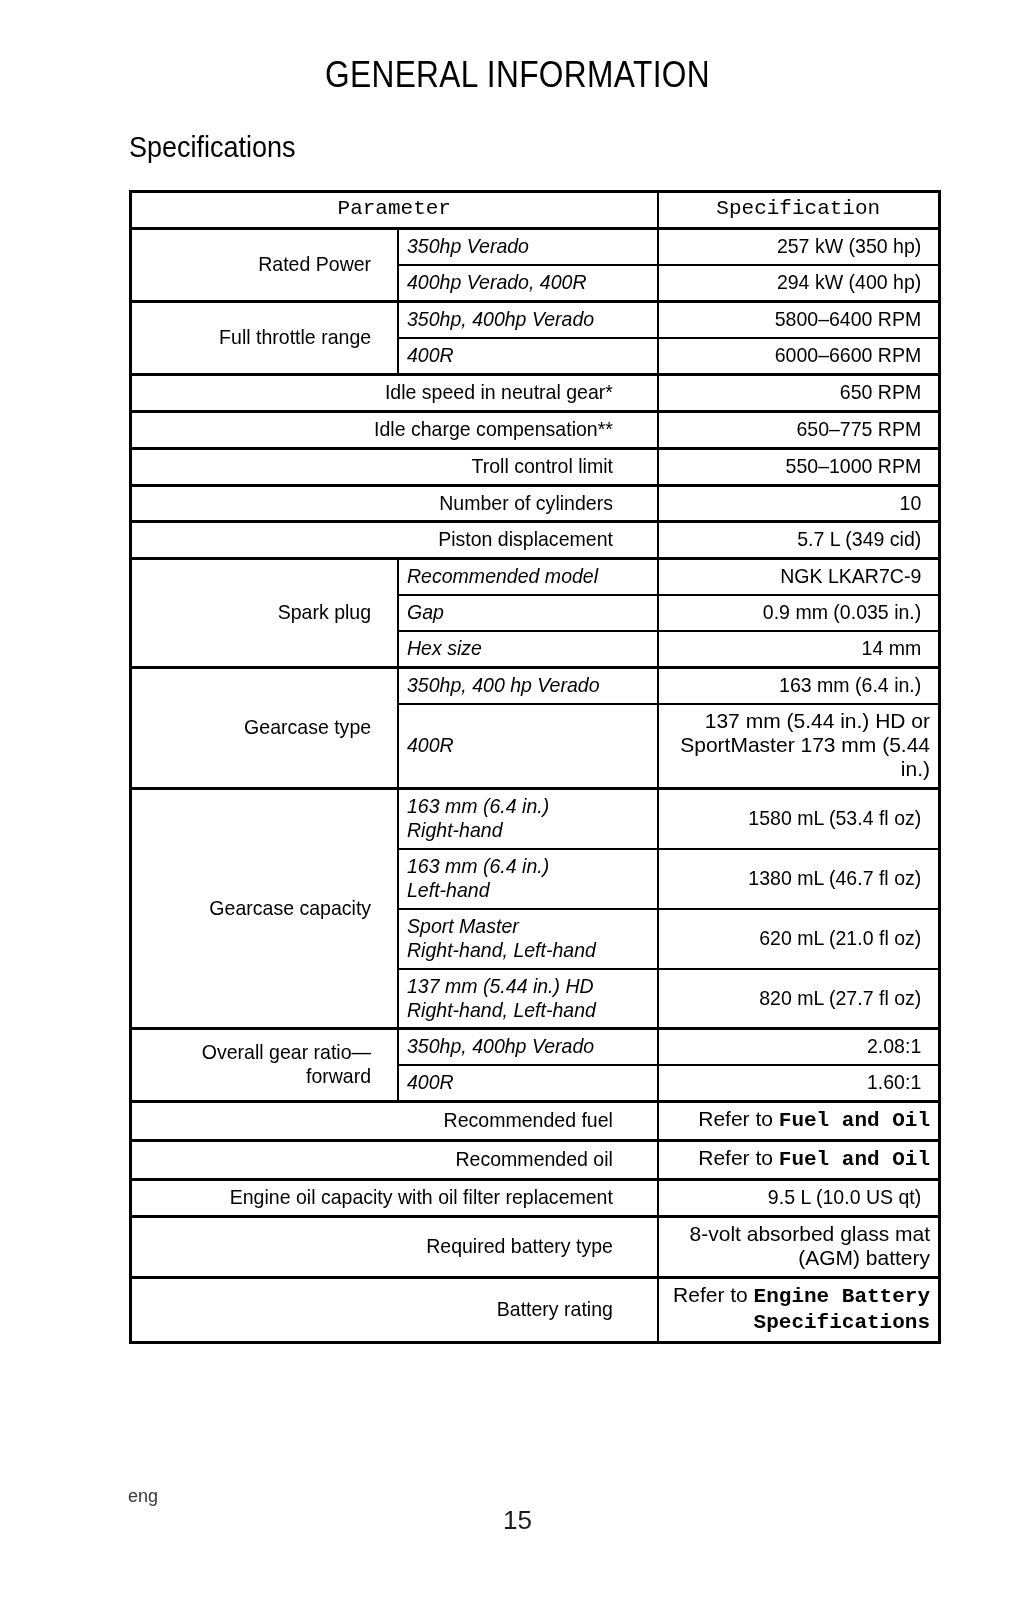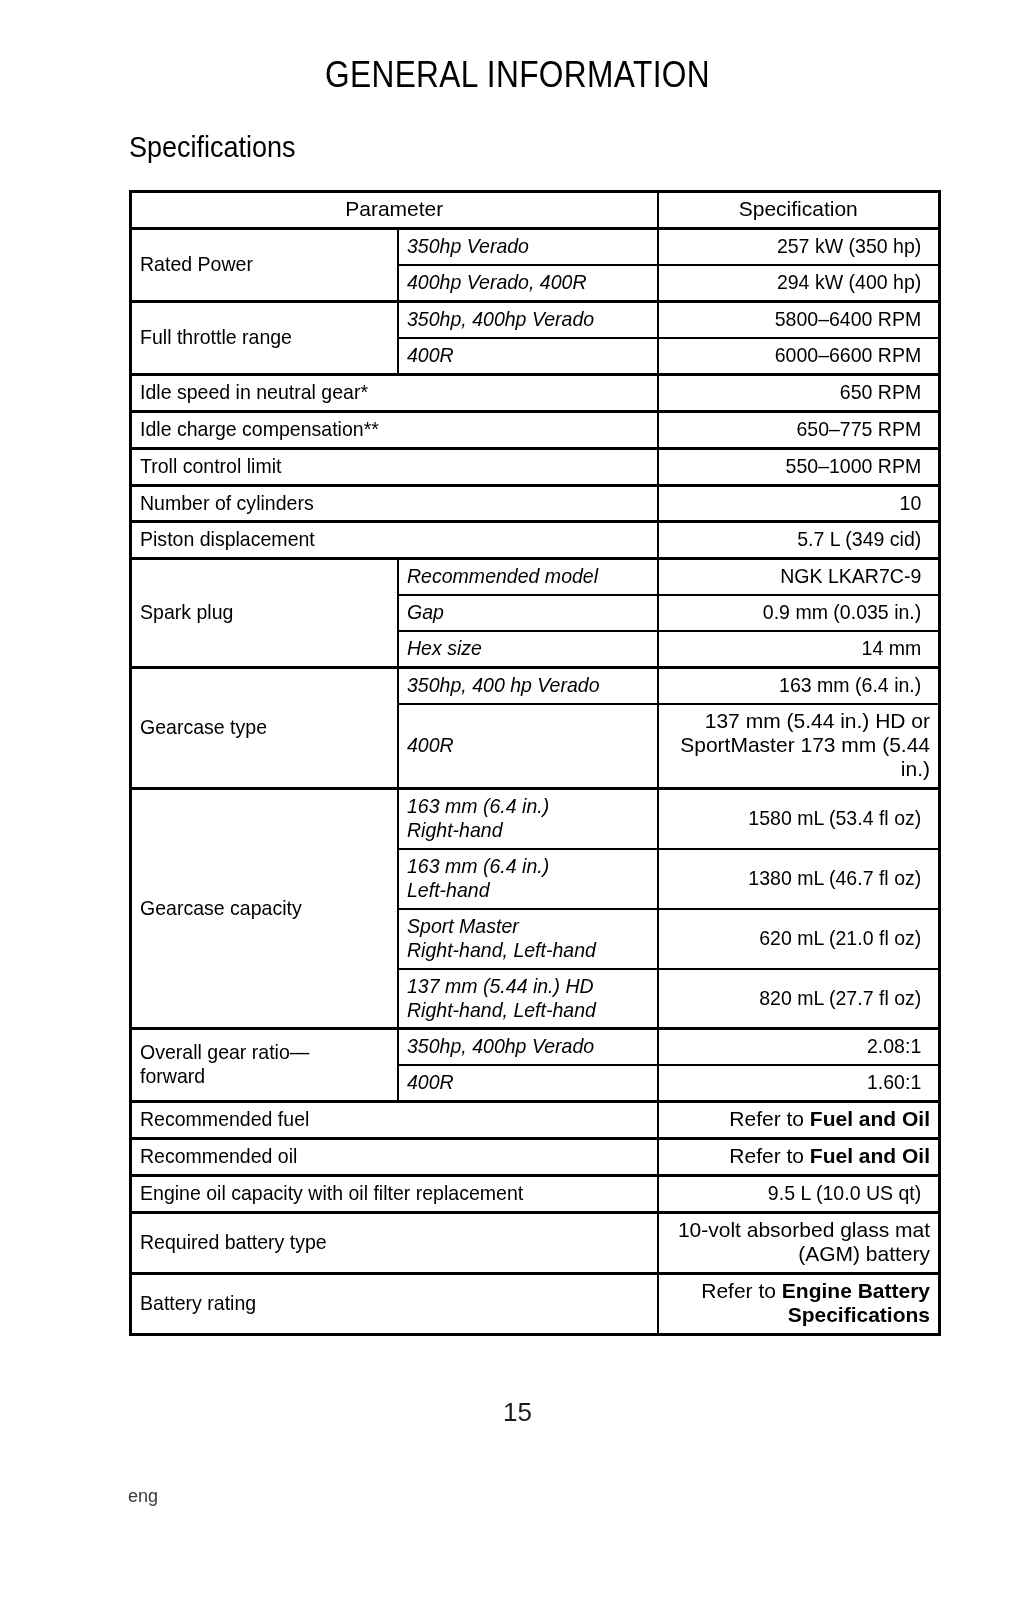--- a/index.html
+++ b/index.html
@@ -79,66 +79,67 @@
   .c-param-a { width: 267px; }
   .c-param-b { width: 260px; }
   .c-spec    { width: 282px; }
 
   th.hdr {
     text-align: center;
     font-weight: bold;
     font-size: 22px;
     padding-top: 6px;
     padding-bottom: 8px;
+    font-family: Liberation Mono, monospace;
   }
 
   td.param,
   td.sub {
     text-align: left;
   }
 
   td.spec {
     text-align: right;
   }
 
-  td.param { padding-left: 10px; }
+  td.param { padding-left: 10px; text-align: right; }
   td.sub   { padding-left: 9px; font-style: italic; }
 
   .tight {
     transform: scaleX(0.93);
     transform-origin: left center;
     display: block;
     white-space: nowrap;
   }
   td.spec .tight {
     transform-origin: center center;
     white-space: normal;
   }
 
-  .b { font-weight: bold; }
+  .b { font-weight: bold; font-family: Liberation Mono, monospace; }
 
   .two-line { line-height: 1.16; }
 
   
   tr.group-start > td,
   tr.group-start > th {
     border-top-width: 3px;
   }
 
   
   .footer-lang {
     position: absolute;
     top: 1486px;
     left: 128px;
     font-size: 18px;
     color: #3a3a3a;
   }
   .footer-page {
     position: absolute;
-    top: 1397px;
+    top: 1505px;
     left: 0;
     width: 1035px;
     text-align: center;
     font-size: 26px;
     color: #1a1a1a;
   }
 </style>
 </head>
 <body>
 
@@ -381,21 +382,21 @@
           <td class="spec">
             <span class="tight">9.5 L (10.0 US qt)</span>
           </td>
         </tr>
 
         <tr class="group-start">
           <td class="param" colspan="2">
             <span class="tight">Required battery type</span>
           </td>
           <td class="spec two-line">
-            <span>10-volt absorbed glass mat (AGM) battery</span>
+            <span>8-volt absorbed glass mat (AGM) battery</span>
           </td>
         </tr>
 
         <tr class="group-start">
           <td class="param" colspan="2">
             <span class="tight">Battery rating</span>
           </td>
           <td class="spec two-line">
             <span>Refer to </span><span class="b">Engine Battery Specifications</span>
           </td>

